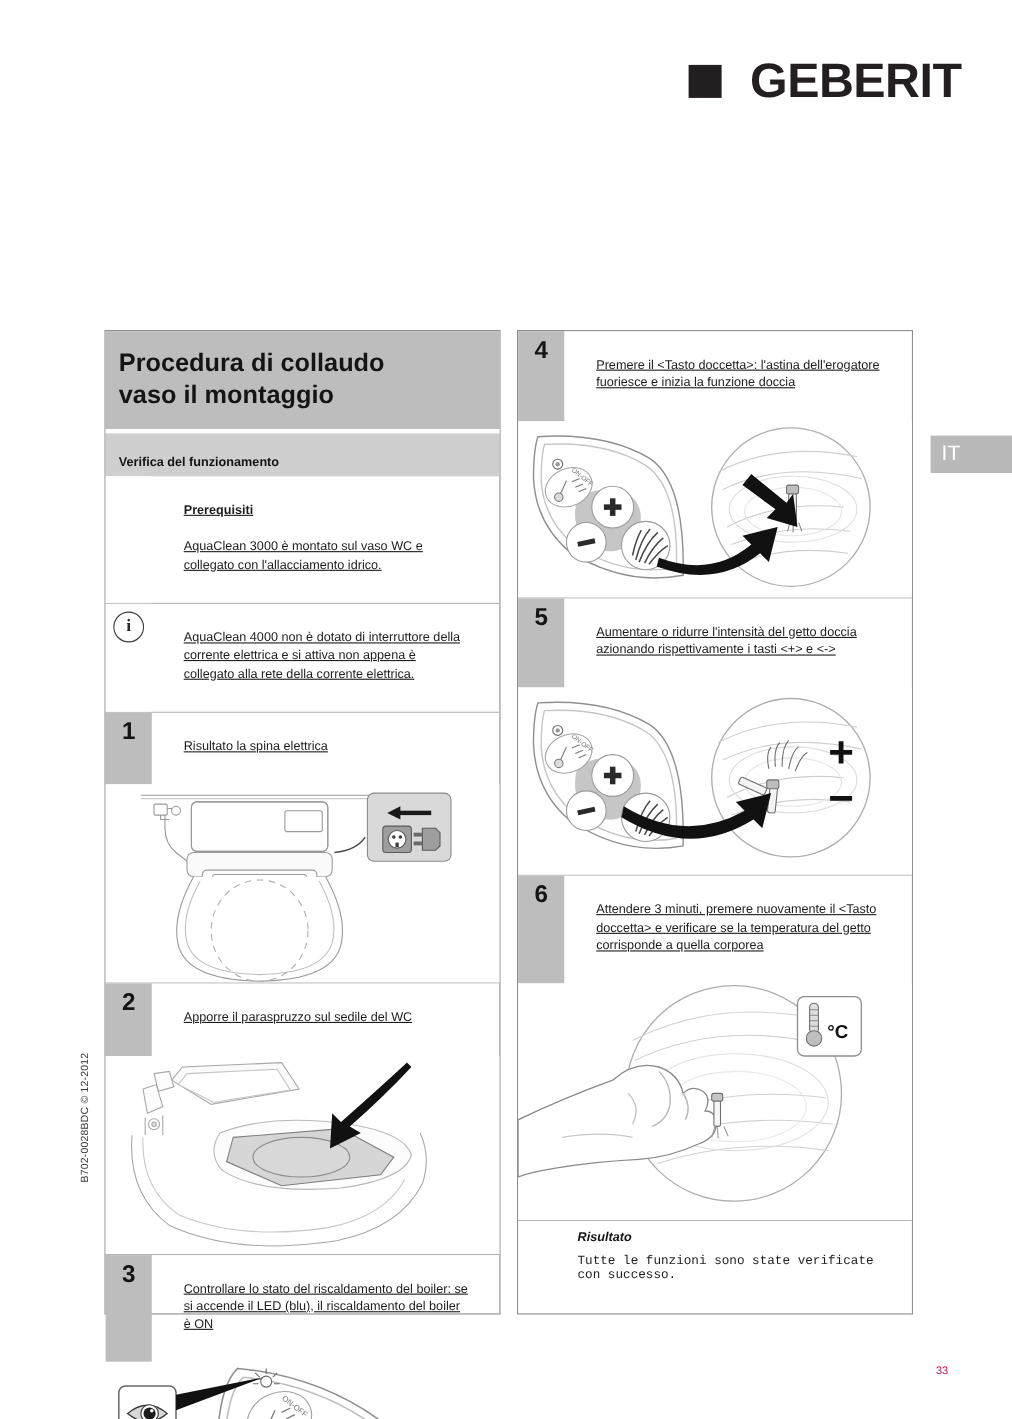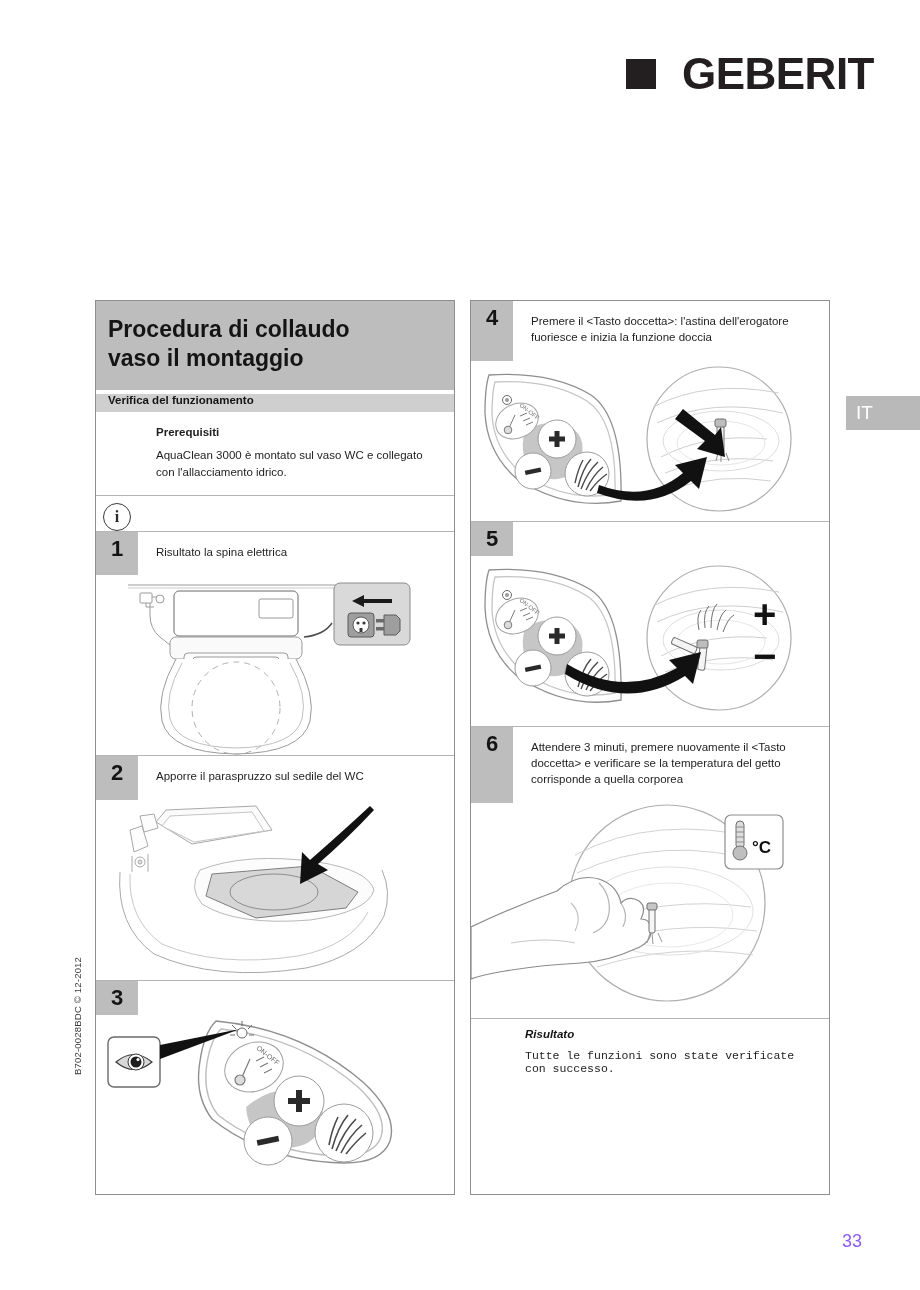--- a/index.html
+++ b/index.html
@@ -72,22 +72,22 @@
     letter-spacing: 0.2px;
     color: #3a3a3a;
     white-space: nowrap;
   }
 
   
   .page-number {
     position: absolute;
     right: 58px;
     bottom: 38px;
-    font-size: 18px;
-    color: #8b5cf6;
+    font-size: 10px;
+    color: #be185d;
   }
 
   
   .col {
     position: absolute;
     top: 300px;
     border: 1px solid #8e8e8e;
     box-sizing: border-box;
     background: #fff;
   }
@@ -101,21 +101,21 @@
   }
   .title-line {
     font-size: 23px;
     font-weight: bold;
     line-height: 1.28;
     color: #141414;
   }
 
   .section-bar {
     background: #cfcfcf;
-    padding: 0 12px 6px 12px;
+    padding: 21px 12px 6px 12px;
     font-size: 11.5px;
     font-weight: bold;
     color: #141414;
     border-top: 4px solid #ffffff;
   }
 
   
   .row {
     display: flex;
     border-top: 1px solid #b5b5b5;
@@ -145,24 +145,25 @@
     color: #141414;
     line-height: 1.25;
   }
 
   .body {
     flex: 1;
     padding: 6px 10px 9px 12px;
     box-sizing: border-box;
   }
   .body p {
-    margin: 6px;
+    margin: 17px;
     font-size: 11.5px;
     line-height: 1.42;
     color: #1d1d1d;
+    text-decoration: underline;
   }
   .body p.bold { font-weight: bold; margin-bottom: 7px; }
 
   .info-circle {
     width: 26px; height: 26px;
     border: 1.6px solid #3a3a3a;
     border-radius: 50%;
     display: flex; align-items: center; justify-content: center;
     font-size: 16px; font-weight: bold; font-style: normal;
     font-family: "Liberation Serif", serif;
@@ -223,20 +224,23 @@
     <div class="body">
       <p class="bold">Prerequisiti</p>
       <p>AquaClean 3000 è montato sul vaso WC e collegato con l'allacciamento idrico.</p>
     </div>
   </div>
 
   <div class="row">
     <div class="gutter info">
       <span class="info-circle">i</span>
     </div>
+    <div class="body">
+      <p>AquaClean 4000 non è dotato di interruttore della corrente elettrica e si attiva non appena è collegato alla rete della corrente elettrica.</p>
+    </div>
   </div>
 
   <div class="row">
     <div class="gutter num">
       <span class="num-txt">1</span>
     </div>
     <div class="body">
       <p>Risultato la spina elettrica</p>
     </div>
   </div>
@@ -324,20 +328,23 @@
         <ellipse cx="178" cy="92" rx="44" ry="18" fill="#d9d9d9" fill-opacity="0.7" stroke="#8c8c8c"></ellipse>
       </g>
 
       <path d="M274 6 Q246 32 214 60 L206 52 L204 84 L232 70 L222 64 Q252 38 278 10 Z" fill="#111111"></path>
     </svg>
   </div>
 
   <div class="row">
     <div class="gutter num">
       <span class="num-txt">3</span>
+    </div>
+    <div class="body">
+      <p>Controllare lo stato del riscaldamento del boiler: se si accende il LED (blu), il riscaldamento del boiler è ON</p>
     </div>
   </div>
 
   <div class="figure">
     <svg width="358" height="160" viewBox="0 0 358 160">
 
       <g fill="none" stroke="#8f8f8f" stroke-width="1.4">
         <path d="M120 6 Q206 14 268 68 Q302 100 294 126 Q286 148 248 148 Q168 146 116 104 Q98 80 104 46 Q108 18 120 6 Z" fill="#ffffff"></path>
         <path d="M125 14 Q204 22 262 72 Q292 100 285 122 Q278 141 246 141 Q172 139 122 100 Q106 80 111 48 Q115 24 125 14 Z" fill="#ffffff" stroke="#bdbdbd"></path>
       </g>
@@ -481,20 +488,23 @@
       </g>
 
       <path d="M128 124 Q176 142 212 112 L204 104 L236 96 L228 128 L220 120 Q180 152 126 132 Z" fill="#111111"></path>
     </svg>
   </div>
 
   <div class="row">
     <div class="gutter num">
       <span class="num-txt">5</span>
     </div>
+    <div class="body">
+      <p>Aumentare o ridurre l'intensità del getto doccia azionando rispettivamente i tasti &lt;+&gt; e &lt;-&gt;</p>
+    </div>
   </div>
 
   <div class="figure">
     <svg width="358" height="170" viewBox="0 0 358 170">
       <g stroke="#8f8f8f" stroke-width="1.3" fill="none">
         <path d="M18 14 Q80 10 120 34 Q152 56 150 144 Q96 154 46 120 Q16 94 14 52 Q14 26 18 14 Z" fill="#ffffff"></path>
         <path d="M24 21 Q80 18 116 40 Q146 60 144 137 Q96 146 50 114 Q23 90 21 54 Q21 31 24 21 Z" fill="#ffffff" stroke="#c6c6c6"></path>
       </g>
       <path d="M54 72 Q78 58 100 68 Q118 80 108 106 Q92 128 66 116 Q46 100 54 72 Z" fill="#c6c6c6"></path>
       <circle cx="36" cy="39" r="4.5" fill="#ffffff" stroke="#6a6a6a"></circle>

